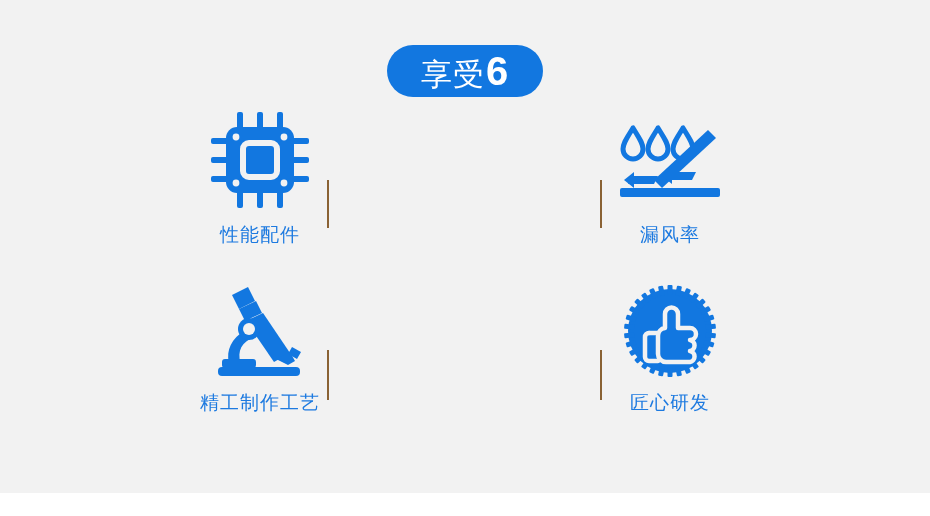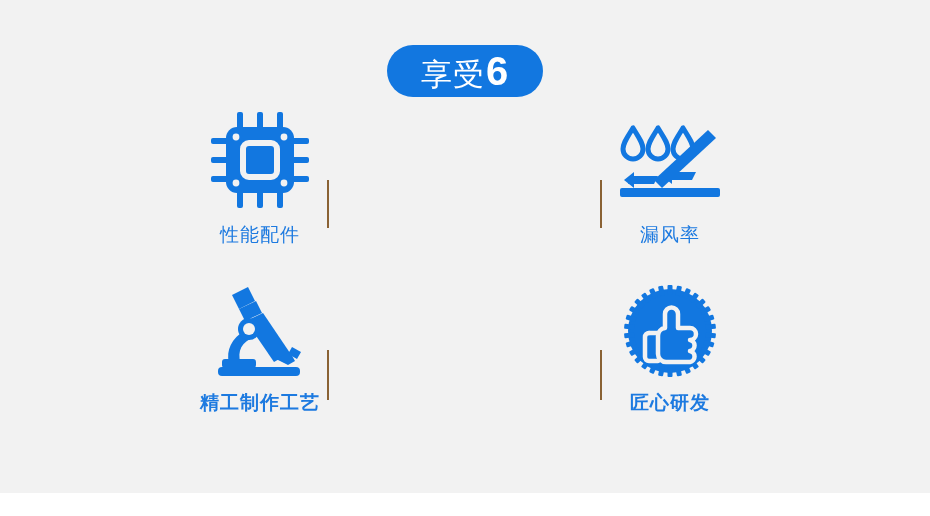--- a/index.html
+++ b/index.html
@@ -99,21 +99,20 @@
     font-size: 19px;
     letter-spacing: 1px;
     line-height: 1.2;
     white-space: nowrap;
   }
   .row2 .icon-box {
     height: 106px;
   }
   .row2 .feat-label {
     margin-top: 8px;
-    font-weight: bold;
   }
 
   
   .divider {
     position: absolute;
     width: 2px;
     background: #8a6234;
     top: 72px;
     height: 48px;
   }

